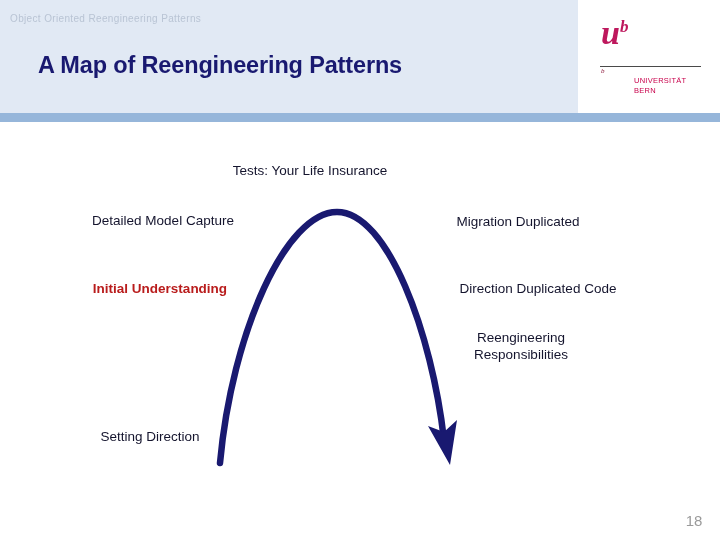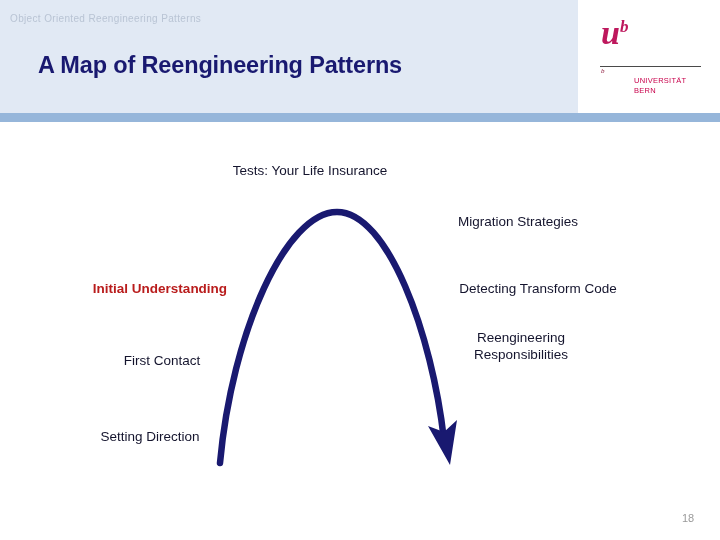--- a/index.html
+++ b/index.html
@@ -171,22 +171,22 @@
     color: #9a9a9a;
     letter-spacing: 0.15px;
     white-space: nowrap;
   }
 
   .footer-page {
     position: absolute;
     left: 682px;
     top: 512px;
     width: 24px;
-    text-align: left;
-    font-size: 11px;
+    text-align: center;
+    font-size: 15px;
     color: #9a9a9a;
   }
 </style>
 </head>
 <body>
 
 <div class="slide">
 
   <div class="header-band"></div>
   <div class="logo-panel"></div>
@@ -205,30 +205,30 @@
 
     <svg class="arc-svg" viewBox="0 0 720 418" xmlns="http://www.w3.org/2000/svg">
       <path d="M 220 341
                C 232 210, 286 90, 337 90
                C 388 90, 432 212, 444 318" fill="none" stroke="#191970" stroke-width="6.5" stroke-linecap="round"></path>
       <path d="M 450 343 L 428 304 L 444 310 L 457 298 Z" fill="#191970"></path>
     </svg>
 
     <div class="node n-tests">Tests: Your Life Insurance</div>
 
+    <div class="node n-dmc">Detailed Model Capture</div>
 
     <div class="node bold n-init">Initial Understanding</div>
 
-    <div class="node n-first">First Contact</div>
 
     <div class="node n-setting">Setting Direction</div>
 
-    <div class="node n-migration">Migration Strategies</div>
-
-    <div class="node n-detect">Detecting Transform Code</div>
+    <div class="node n-migration">Migration Duplicated</div>
+
+    <div class="node n-detect">Direction Duplicated Code</div>
 
     <div class="node n-redistribute">Reengineering
 Responsibilities</div>
 
   </div>
 
 
   <div class="footer-page">18</div>
 
 </div>

